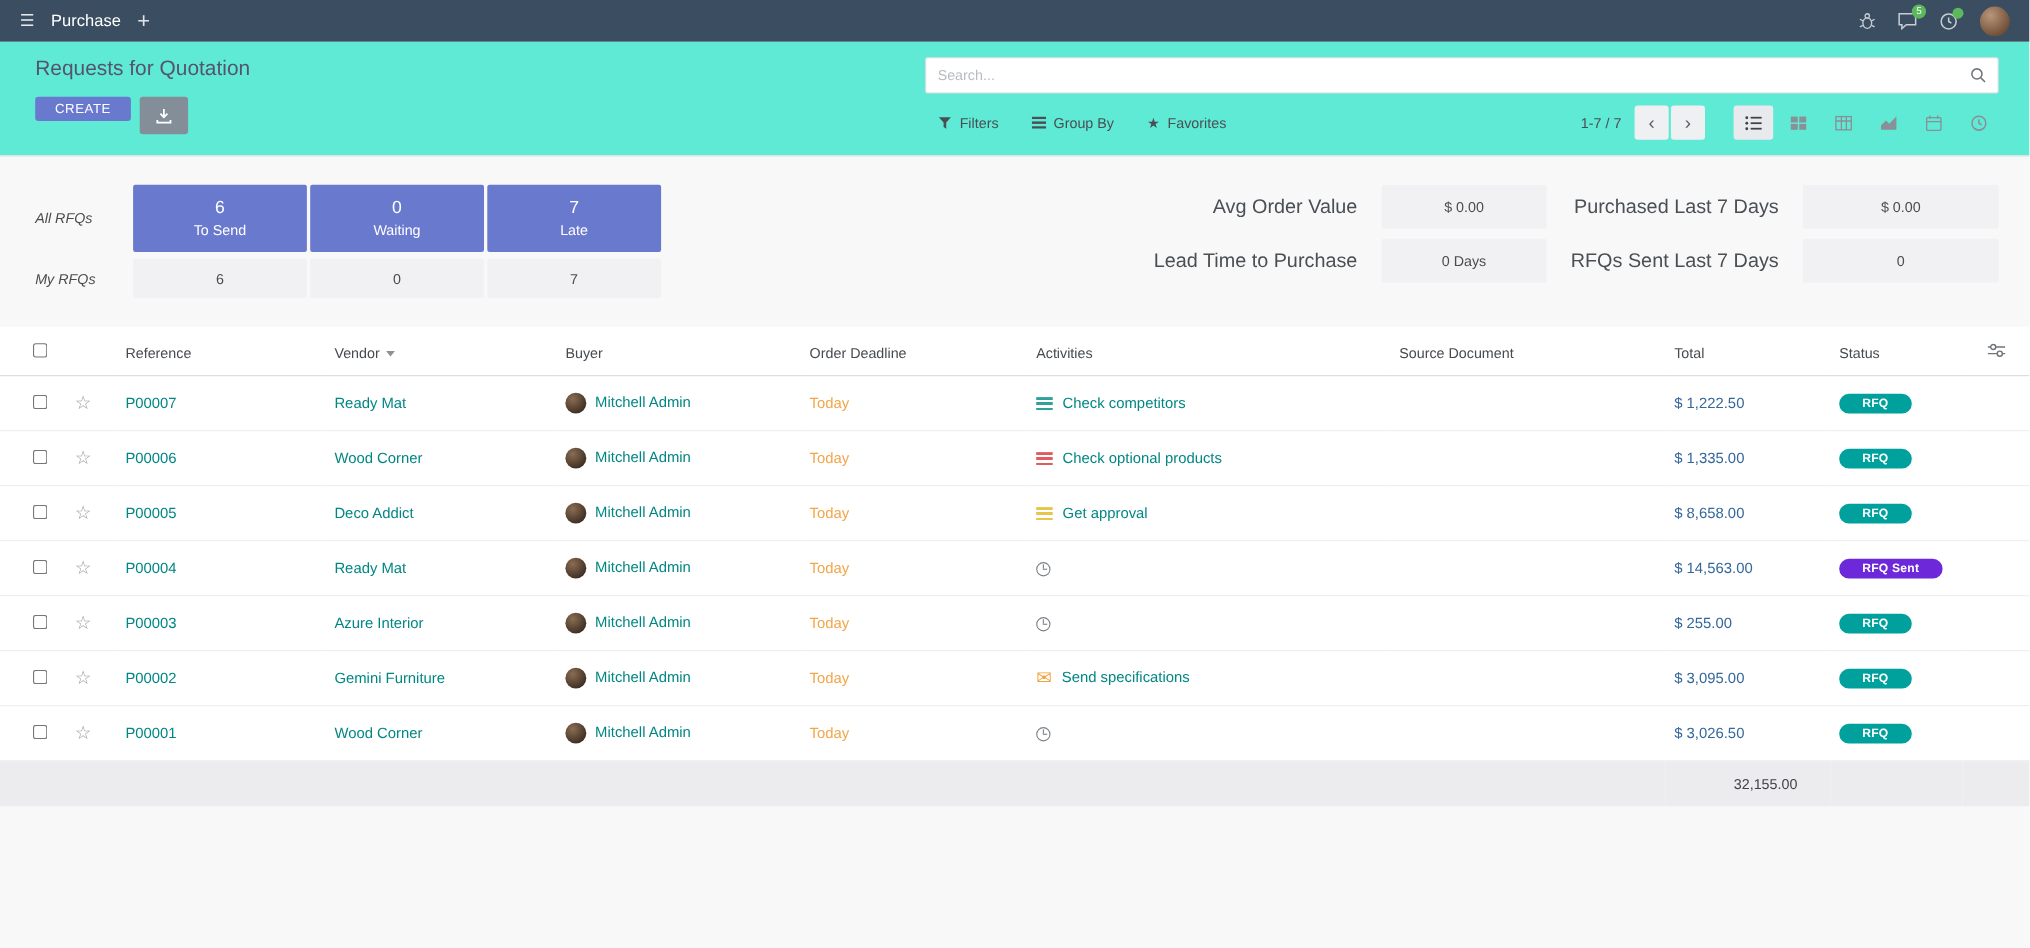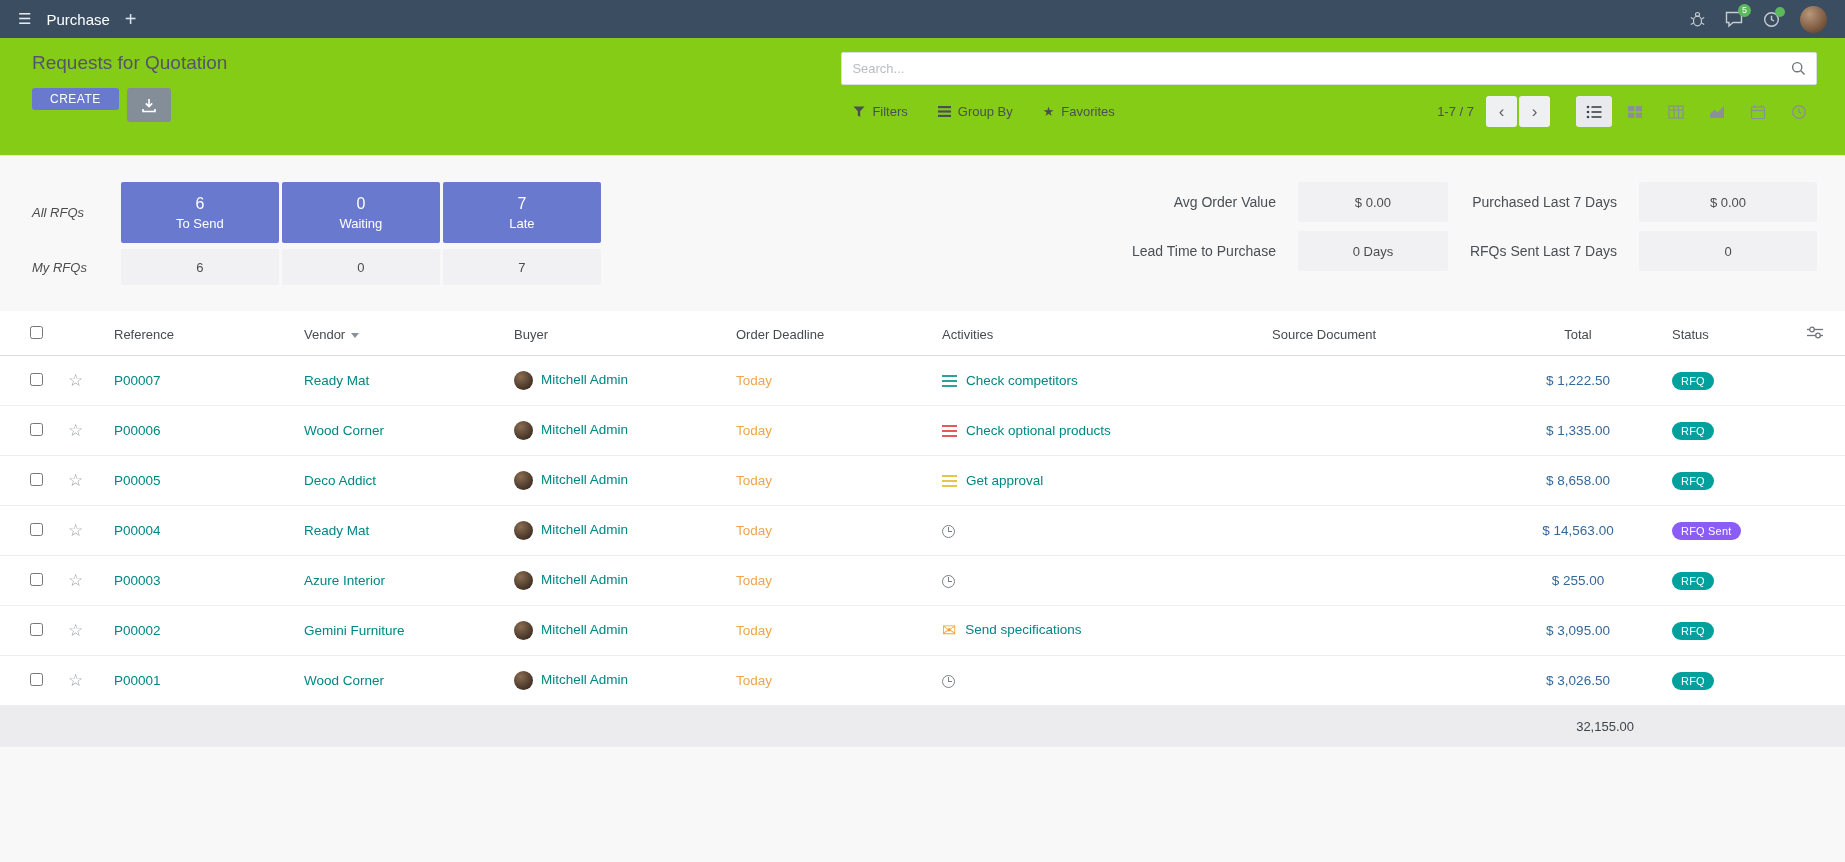--- a/index.html
+++ b/index.html
@@ -17,21 +17,21 @@
   .nav-menu-icon{color:#E6EAEE;font-size:15px;cursor:pointer;}
   .nav-app{color:#FFFFFF;font-size:15px;cursor:pointer;}
   .nav-plus{color:#DDE3E8;font-size:20px;cursor:pointer;line-height:1;}
   .nav-right{margin-left:auto;display:flex;align-items:center;gap:20px;}
   .nav-ico{position:relative;cursor:pointer;display:flex;align-items:center;}
   .nav-badge{position:absolute;top:-7px;right:-8px;background:var(--badge-green);color:#fff;font-size:9px;min-width:13px;height:13px;border-radius:7px;display:flex;align-items:center;justify-content:center;padding:0 3px;}
   .nav-dot{position:absolute;top:-4px;right:-5px;width:10px;height:10px;border-radius:50%;background:var(--badge-green);}
   .nav-avatar{width:27px;height:27px;border-radius:50%;background:radial-gradient(circle at 35% 30%,#B99679,#6E4E36 75%);cursor:pointer;}
 
   
-  .cp{background:#84cc16;border-bottom:1px solid #E4E6E9;padding:14px 28px 28px 32px;display:flex;gap:24px;}
+  .cp{background:#5eead4;border-bottom:1px solid #E4E6E9;padding:14px 28px 14px 32px;display:flex;gap:24px;}
   .cp-left{width:44%;display:flex;flex-direction:column;gap:14px;}
   .cp-title{font-size:19px;color:#55546E;font-weight:400;}
   .cp-actions{display:flex;gap:8px;}
   .btn-create{background:var(--primary);color:#fff;border:none;font-size:12px;letter-spacing:.5px;padding:0 18px;height:22px;border-radius:3px;cursor:pointer;font-family:inherit;}
   .btn-download{background:var(--secondary-btn);border:none;width:44px;height:34px;border-radius:3px;cursor:pointer;display:flex;align-items:center;justify-content:center;}
   .cp-right{flex:1;display:flex;flex-direction:column;gap:11px;}
   .search-box{height:33px;border:1px solid #D9DCE0;background:#fff;display:flex;align-items:center;border-radius:2px;}
   .search-input{border:none;outline:none;flex:1;height:100%;padding:0 10px;font-size:13px;font-family:inherit;color:#333;background:transparent;}
   .search-input::placeholder{color:#B8BCC2;}
   .search-ico{margin-right:10px;display:flex;}
@@ -54,41 +54,41 @@
   .dash-labels{display:flex;flex-direction:column;margin-right:34px;font-style:italic;}
   .dash-label-row1{height:61px;display:flex;align-items:center;font-size:13px;}
   .dash-label-row2{height:36px;margin-top:6px;display:flex;align-items:center;font-size:13px;}
   .tiles{display:flex;gap:3px;}
   .tile-col{display:flex;flex-direction:column;gap:6px;width:158px;}
   .tile{height:61px;background:var(--primary);color:#fff;border-radius:2px;display:flex;flex-direction:column;align-items:center;justify-content:center;gap:3px;cursor:pointer;}
   .tile-count{font-size:16px;}
   .tile-label{font-size:13px;}
   .tile-my{height:36px;background:#F1F1F3;display:flex;align-items:center;justify-content:center;font-size:13px;color:#4C4C4C;cursor:pointer;border-radius:2px;}
   .stats{display:grid;grid-template-columns:auto 150px auto 178px;column-gap:22px;row-gap:9px;align-items:center;}
-  .stat-label{font-size:14px;text-align:right;color:#4A4F54;}
+  .stat-label{font-size:18px;text-align:right;color:#4A4F54;}
   .stat-value{background:#F1F1F3;height:40px;display:flex;align-items:center;justify-content:center;font-size:13px;border-radius:2px;}
 
   
   .list-wrap{background:#fff;}
   table{width:100%;border-collapse:collapse;table-layout:fixed;}
   .col-check{width:60px}.col-star{width:46px}.col-ref{width:190px}.col-vendor{width:210px}
   .col-buyer{width:222px}.col-deadline{width:206px}.col-activity{width:330px}
   .col-source{width:250px}.col-total{width:150px}.col-status{width:120px}.col-gear{width:61px}
   th{font-size:13px;color:#464B50;text-align:left;padding:15px 8px 13px;border-bottom:1px solid #D8DCE0;font-weight:500;cursor:pointer;white-space:nowrap;}
   th.h-check,td.c-check{padding-left:30px;}
-  th.h-total,td.c-total{text-align:center;padding-right:30px;}
+  th.h-total,td.c-total{text-align:left;padding-right:30px;}
   th.h-gear{text-align:right;padding-right:22px;}
   tbody td{padding:14px 8px;border-bottom:1px solid #ECEEF1;font-size:13.5px;white-space:nowrap;overflow:hidden;}
   .sort-caret{display:inline-block;margin-left:6px;width:0;height:0;border-left:4px solid transparent;border-right:4px solid transparent;border-top:5px solid #8A9097;vertical-align:middle;}
   .star{color:#9AA0A6;font-size:17px;cursor:pointer;}
   .lnk{color:var(--link);cursor:pointer;}
   .avatar-sm{width:19px;height:19px;border-radius:50%;display:inline-block;vertical-align:middle;margin-right:8px;background:radial-gradient(circle at 35% 30%,#8A6D52,#3F2F24 75%);}
   .today{color:var(--today);}
   .amount{color:var(--amount);}
-  .pill{color:#fff;font-size:11px;font-weight:400;padding:3px 9px;border-radius:11px;display:inline-block;letter-spacing:.2px;}
+  .pill{color:#fff;font-size:11px;font-weight:700;padding:3px 21px;border-radius:11px;display:inline-block;letter-spacing:.2px;}
   .act-ico{display:inline-block;vertical-align:middle;margin-right:9px;}
   .act-tasks{width:15px;height:12.5px;background:repeating-linear-gradient(to bottom,var(--act-color) 0 2.4px,transparent 2.4px 4.8px);}
   .act-clock{width:13px;height:13px;border:1.5px solid #7A8087;border-radius:50%;position:relative;}
   .act-clock::before{content:"";position:absolute;width:1.5px;height:4px;background:#7A8087;left:4.5px;top:1.5px;}
   .act-clock::after{content:"";position:absolute;width:4px;height:1.5px;background:#7A8087;left:4.5px;top:5px;}
   .act-envelope::before{content:"\2709";color:var(--act-color);font-size:17px;line-height:1;}
   tfoot td{background:#ECECEE;padding:13px 8px;font-size:13px;border-top:1px solid #D8DCE0;}
   .foot-total{text-align:right;padding-right:30px;font-weight:400;color:#3F444A;}
   input[type=checkbox]{cursor:pointer;}
 </style>
@@ -352,21 +352,21 @@
         <tr>
     <td class="c-check"><input type="checkbox" style=""></td>
     <td><span class="star">☆</span></td>
     <td><a class="lnk">P00004</a></td>
     <td><a class="lnk">Ready Mat</a></td>
     <td><span class="avatar-sm"></span><a class="lnk">Mitchell Admin</a></td>
     <td><span class="today">Today</span></td>
     <td><span class="act-ico act-clock" style="--act-color: #7A8087;"></span><a class="lnk"></a></td>
     <td></td>
     <td class="c-total"><span class="amount">$ 14,563.00</span></td>
-    <td><span class="pill" style="background: #8b5cf6;">RFQ Sent</span></td>
+    <td><span class="pill" style="background: #6d28d9;">RFQ Sent</span></td>
     <td></td>
   </tr>
         <tr>
     <td class="c-check"><input type="checkbox" style=""></td>
     <td><span class="star">☆</span></td>
     <td><a class="lnk">P00003</a></td>
     <td><a class="lnk">Azure Interior</a></td>
     <td><span class="avatar-sm"></span><a class="lnk">Mitchell Admin</a></td>
     <td><span class="today">Today</span></td>
     <td><span class="act-ico act-clock" style="--act-color: #7A8087;"></span><a class="lnk"></a></td>

